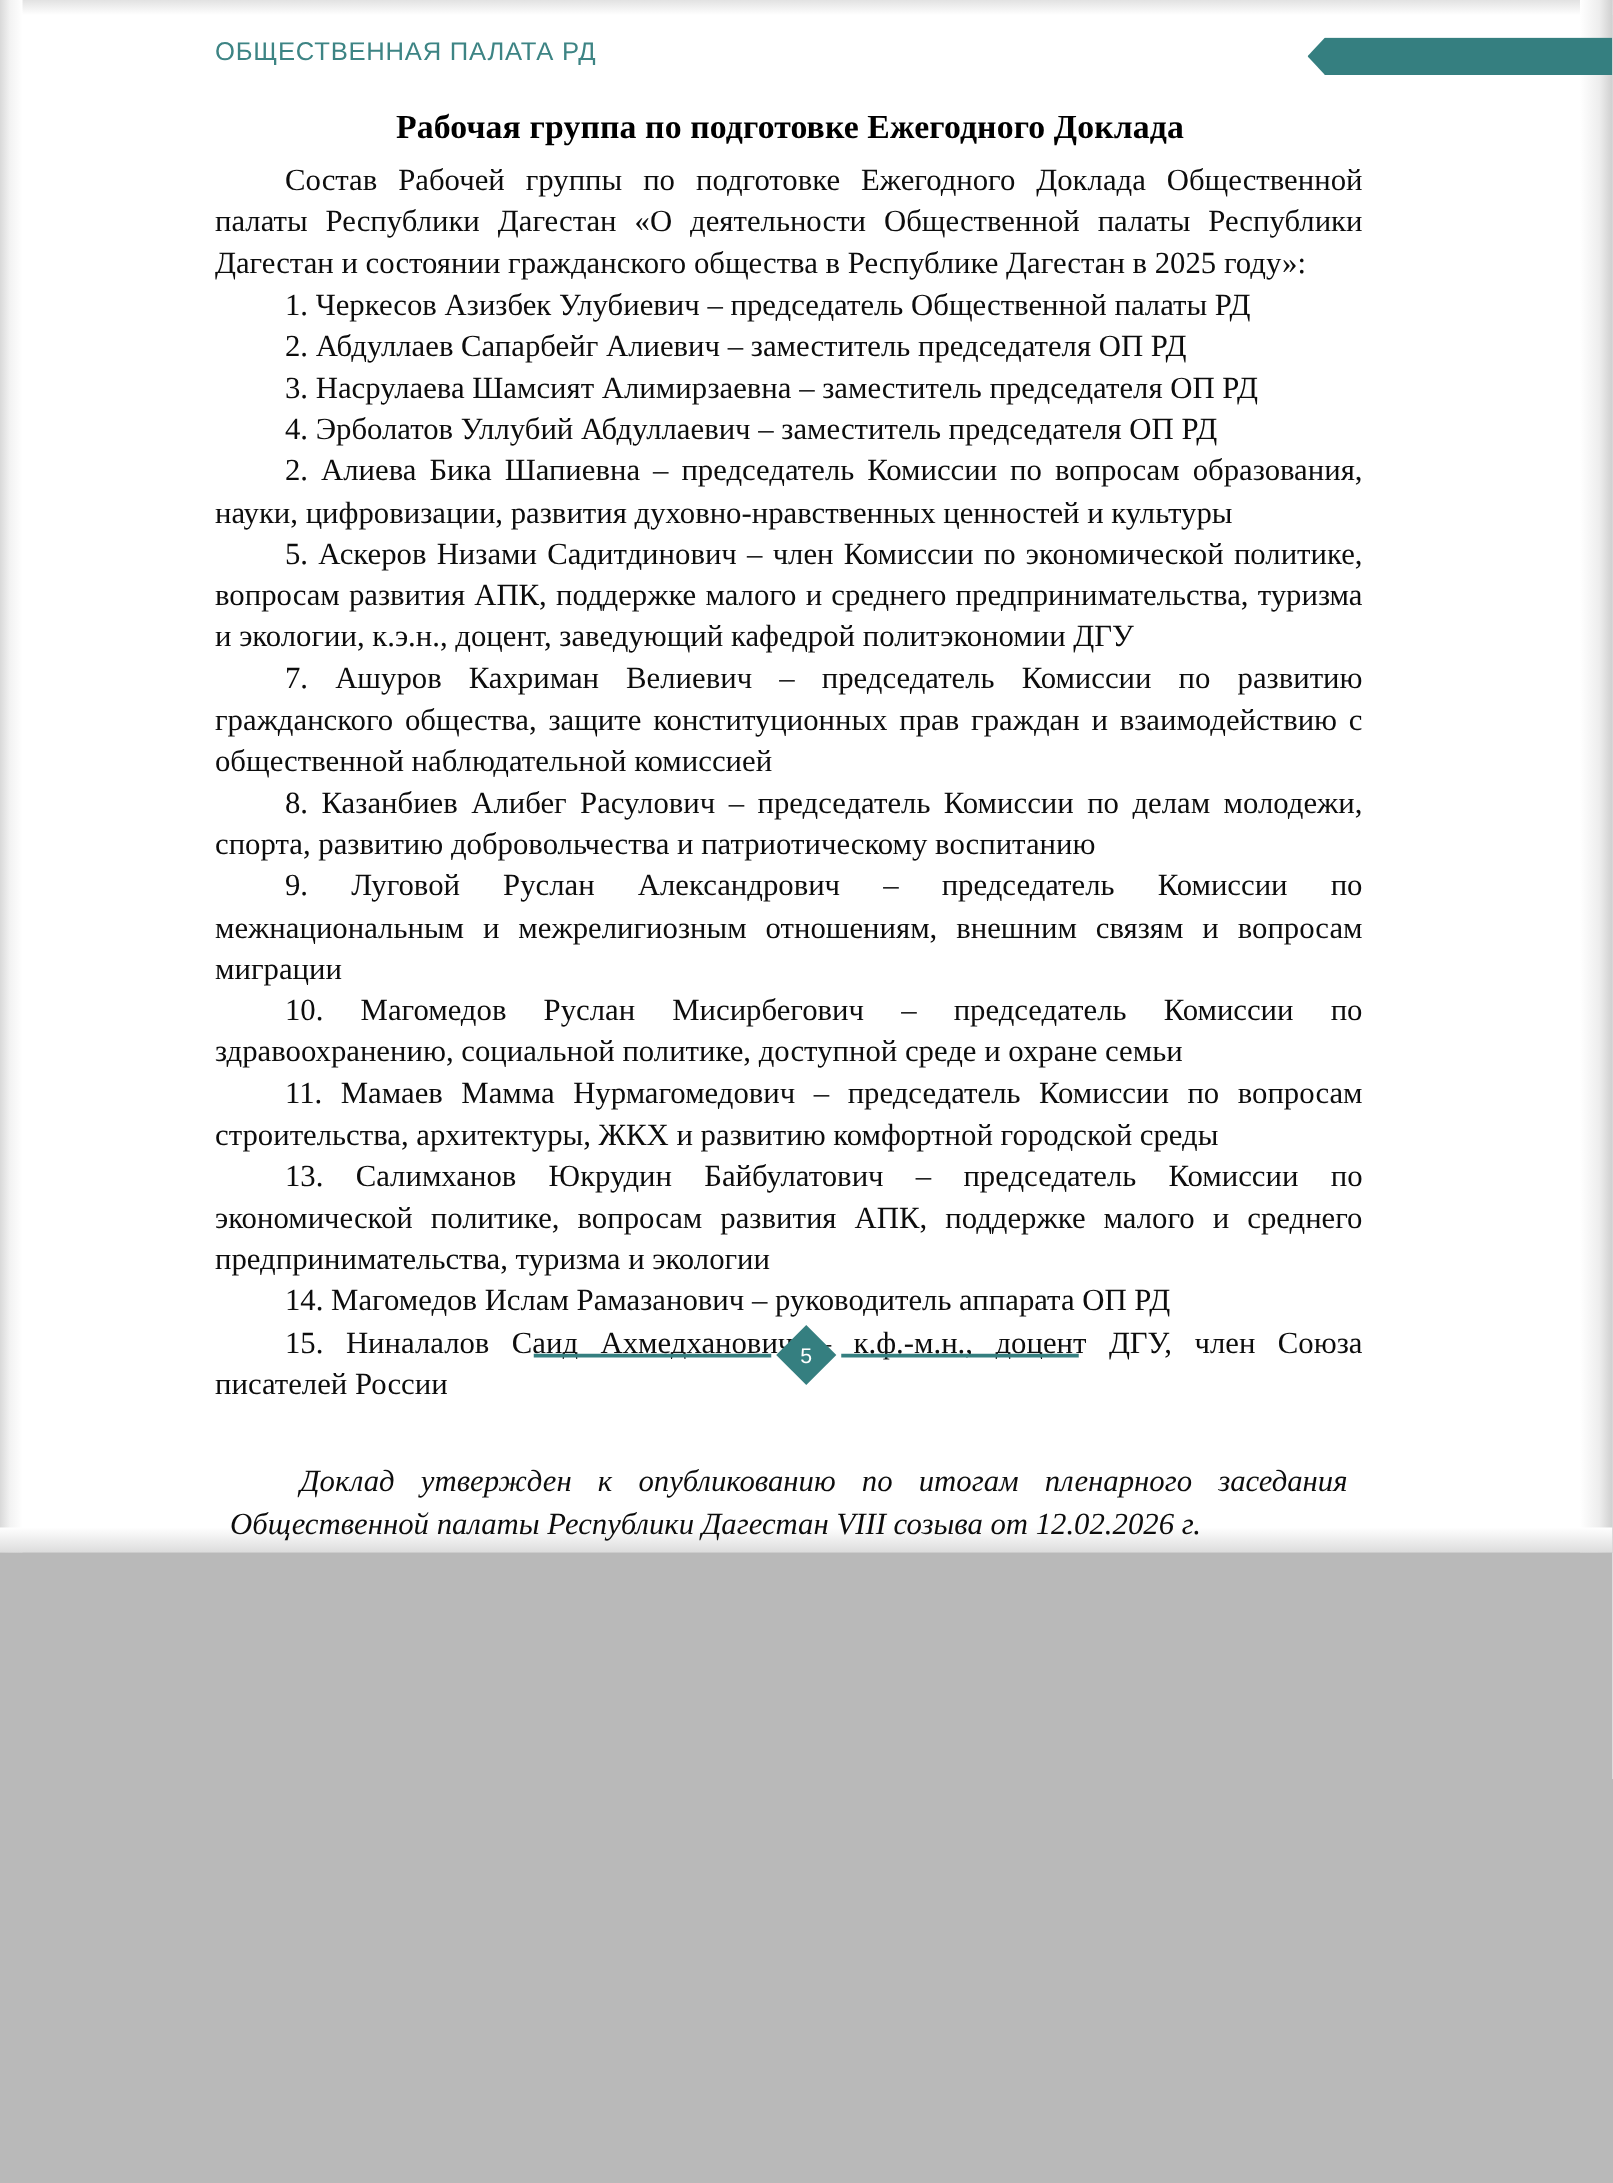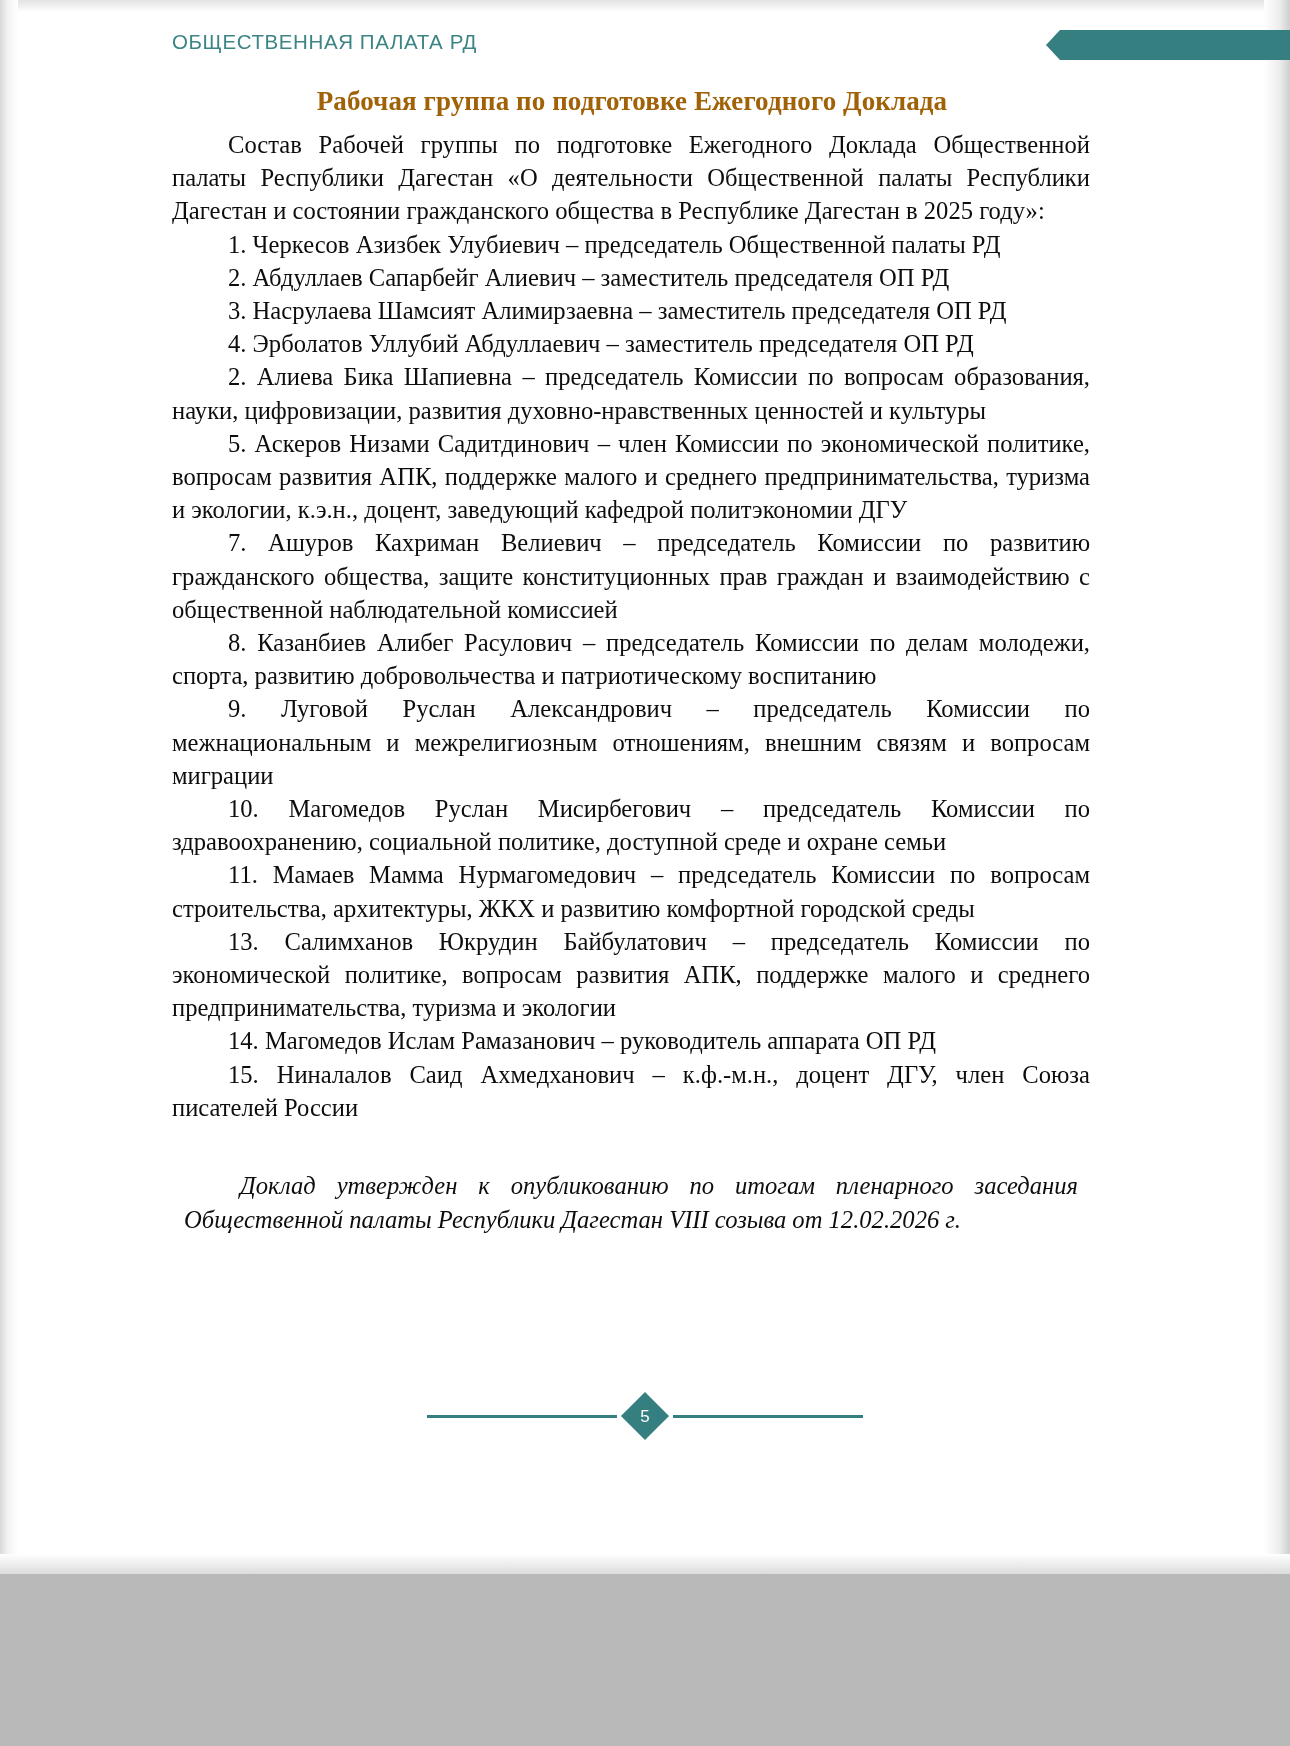--- a/index.html
+++ b/index.html
@@ -6,21 +6,21 @@
     margin: 0;
     padding: 0;
     background: #b9b9b9;
   }
   body {
     font-family: "Liberation Serif", "DejaVu Serif", serif;
   }
   .page {
     position: relative;
     width: 1290px;
-    height: 1574px;
+    height: 1242px;
     background: #ffffff;
     overflow: hidden;
     box-sizing: border-box;
   }
   
   .scan-left-shadow {
     position: absolute;
     left: 0; top: 0; bottom: 0;
     width: 18px;
     background: linear-gradient(to right, #d9d9d9 0%, #f3f3f3 45%, #ffffff 100%);
@@ -72,21 +72,21 @@
 
   
   .doc-title {
     position: absolute;
     left: 172px;
     width: 920px;
     top: 68px;
     text-align: center;
     font-size: 27px;
     font-weight: bold;
-    color: #a16207;
+    color: #000000;
     letter-spacing: 0.1px;
   }
 
   
   .body-block {
     position: absolute;
     left: 172px;
     top: 128px;
     width: 918px;
   }

